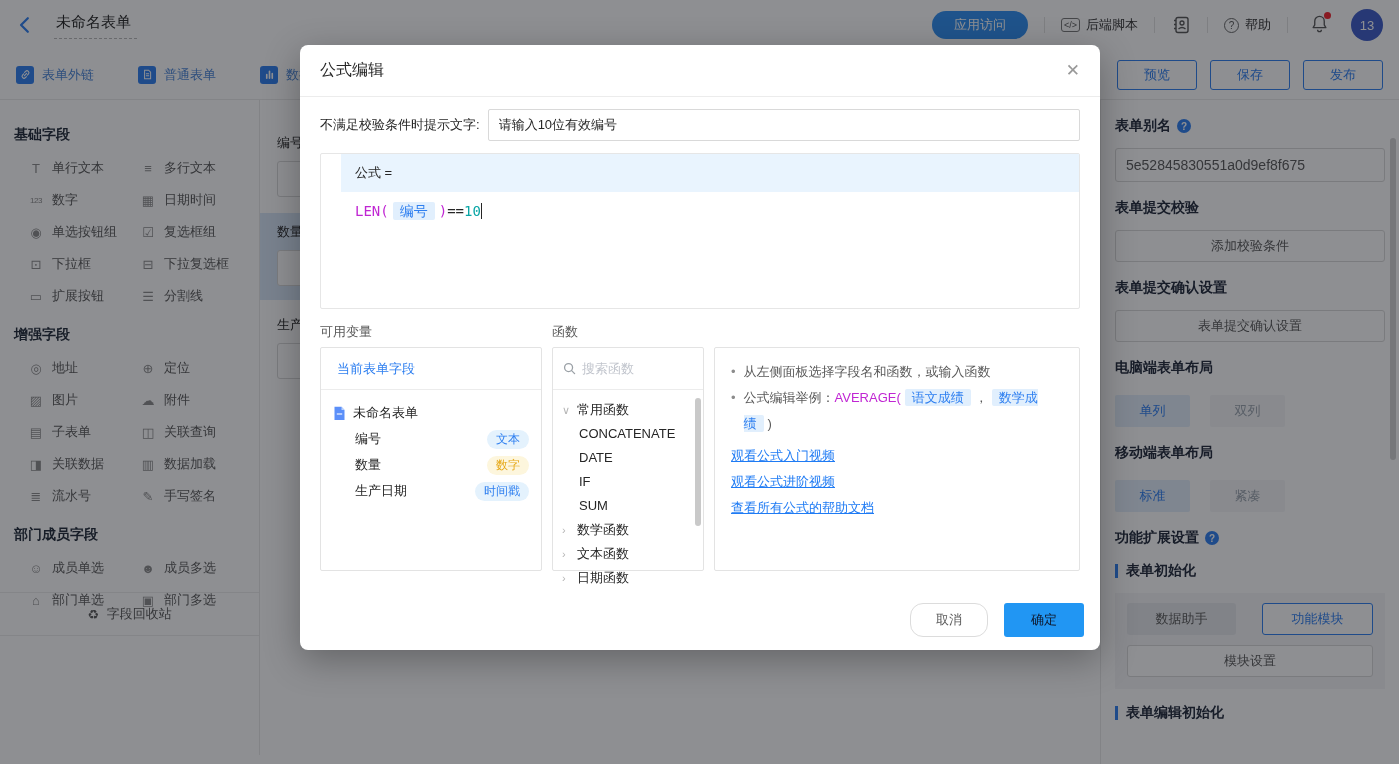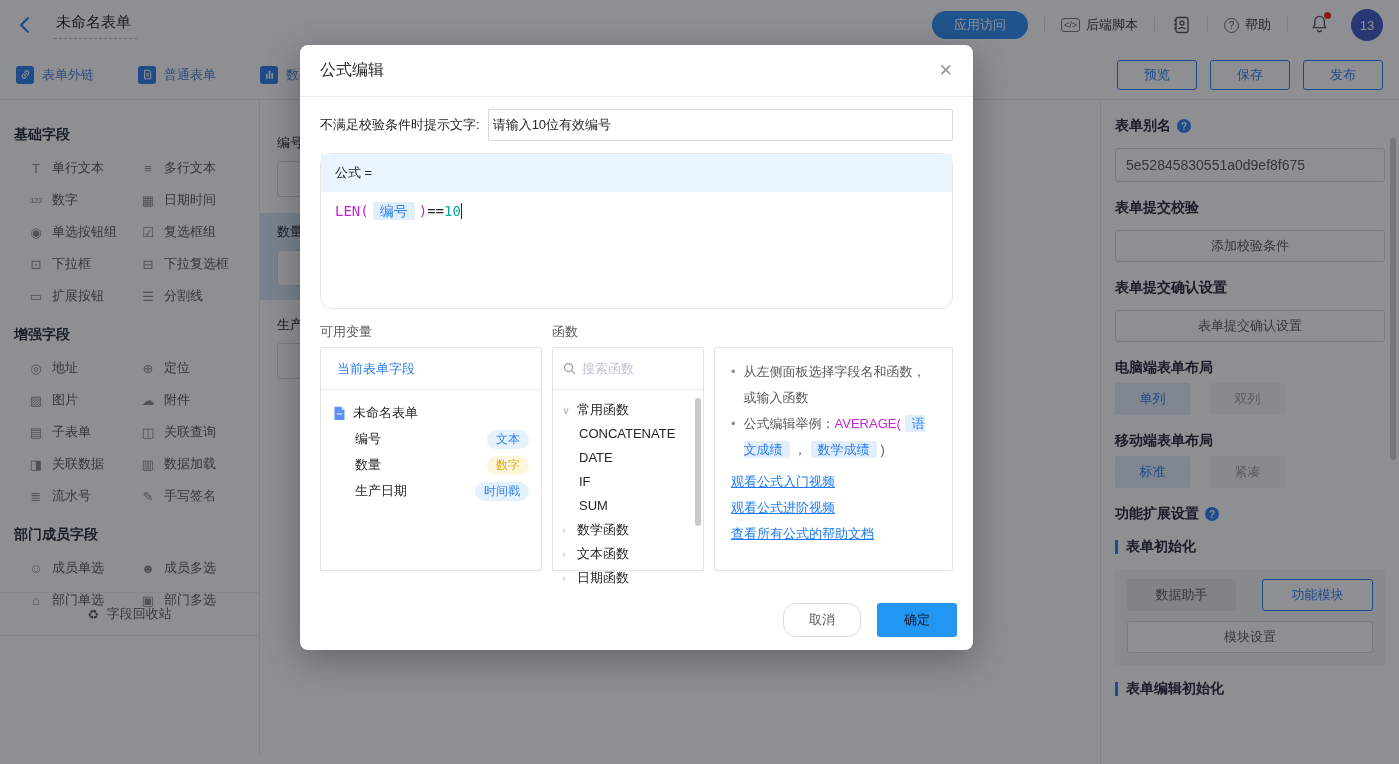--- a/index.html
+++ b/index.html
@@ -65,49 +65,49 @@
   .rp-tab.active::after { content:""; position:absolute; left:50%; transform:translateX(-50%);
     bottom:0; width:78px; height:3px; background:#2e7ff0; }
   .rp-body { padding:0 14px; }
   .p-label { font-size:14px; font-weight:600; color:#20293a; margin-top:17px; display:flex; align-items:center; gap:6px; }
   .q-ic { width:14px; height:14px; border-radius:50%; background:#2e7ff0; color:#fff; font-size:10px;
     display:inline-flex; align-items:center; justify-content:center; }
   .p-input { width:100%; height:34px; border:1px solid #d9d9d9; border-radius:3px; padding:0 10px;
     font-size:14px; color:#595959; margin-top:13px; font-family:inherit; }
   .btn-gray { width:100%; height:32px; background:#fff; border:1px solid #d9d9d9; border-radius:3px;
     color:#595959; font-size:13px; margin-top:13px; cursor:pointer; }
-  .toggle-row { display:flex; gap:20px; margin-top:6px; }
+  .toggle-row { display:flex; gap:20px; margin-top:18px; }
   .toggle { width:75px; height:32px; display:flex; align-items:center; justify-content:center;
     font-size:13px; border-radius:2px; cursor:pointer; }
   .toggle.on { background:#e3eefc; color:#2e7ff0; }
   .toggle.off { background:#f5f6f8; color:#9aa3ad; }
   .bar-label { display:flex; align-items:center; gap:8px; font-size:14px; font-weight:600; color:#20293a; margin-top:15px; }
   .blue-bar { width:3px; height:14px; background:#2e7ff0; flex:none; }
   .init-group { background:#f5f6f8; padding:10px 12px 12px; margin-top:13px; }
   .init-row { display:flex; gap:26px; }
   .init-btn { flex:1; height:32px; font-size:13px; border-radius:3px; cursor:pointer; }
   .init-btn.plain { background:#e7e9ec; border:none; color:#595959; }
   .init-btn.sel { background:#fff; border:1px solid #2e7ff0; color:#2e7ff0; }
   .module-btn { width:100%; height:32px; margin-top:10px; background:#fff; border:1px solid #d9d9d9;
     border-radius:3px; color:#595959; font-size:13px; cursor:pointer; }
   .panel-scroll { position:absolute; right:3px; top:38px; width:6px; height:322px; background:#d2d2d2; border-radius:3px; }
   
   .overlay { position:absolute; inset:0; background:rgba(15,18,24,0.47); z-index:40; }
-  .modal { position:absolute; left:300px; top:45px; width:673px; height:605px; background:#fff;
+  .modal { position:absolute; left:300px; top:45px; width:800px; height:605px; background:#fff;
     border-radius:8px; z-index:50; box-shadow:0 10px 36px rgba(0,0,0,0.3); }
   .m-header { height:52px; padding:0 20px; border-bottom:1px solid #ececec; display:flex;
     align-items:center; justify-content:space-between; }
   .m-title { font-size:16px; color:#262626; }
   .m-close { font-size:17px; color:#999; cursor:pointer; }
   .m-body { padding:12px 20px 0; }
   .hint-row { display:flex; align-items:center; gap:8px; }
   .hint-label { font-size:13px; color:#262626; white-space:nowrap; }
-  .hint-input { flex:1; height:32px; border:1px solid #d9d9d9; border-radius:2px; padding:0 4px;
+  .hint-input { flex:1; height:32px; border:1px solid #d9d9d9; border-radius:2px; padding:0 10px;
     font-size:13px; color:#262626; font-family:inherit; }
-  .formula-box { margin-top:12px; border:1px solid #e6e6e6; border-radius:12px; }
+  .formula-box { margin-top:12px; border:1px solid #e6e6e6; border-radius:2px;padding-left:20px; }
   .formula-head { height:38px; line-height:38px; background:#e9f4fe; padding:0 14px; font-size:13px; color:#262626; }
   .formula-body { height:116px; padding:11px 14px; font-family:"DejaVu Sans Mono",monospace; font-size:14px; }
   .f-fn { color:#c026d3; }
   .f-chip { background:#e1effd; color:#2e7ff0; border-radius:2px; padding:1px 7px; margin:0 4px; }
   .f-op { color:#262626; }
   .f-num { color:#09a6a6; }
   .cursor-bar { display:inline-block; width:1px; height:16px; background:#262626; vertical-align:-3px; }
   .plabels { display:flex; margin-top:14px; font-size:13px; color:#595959; }
   .plabels .l1 { width:232px; }
   .panels { display:flex; gap:10px; margin-top:6px; height:224px; }

